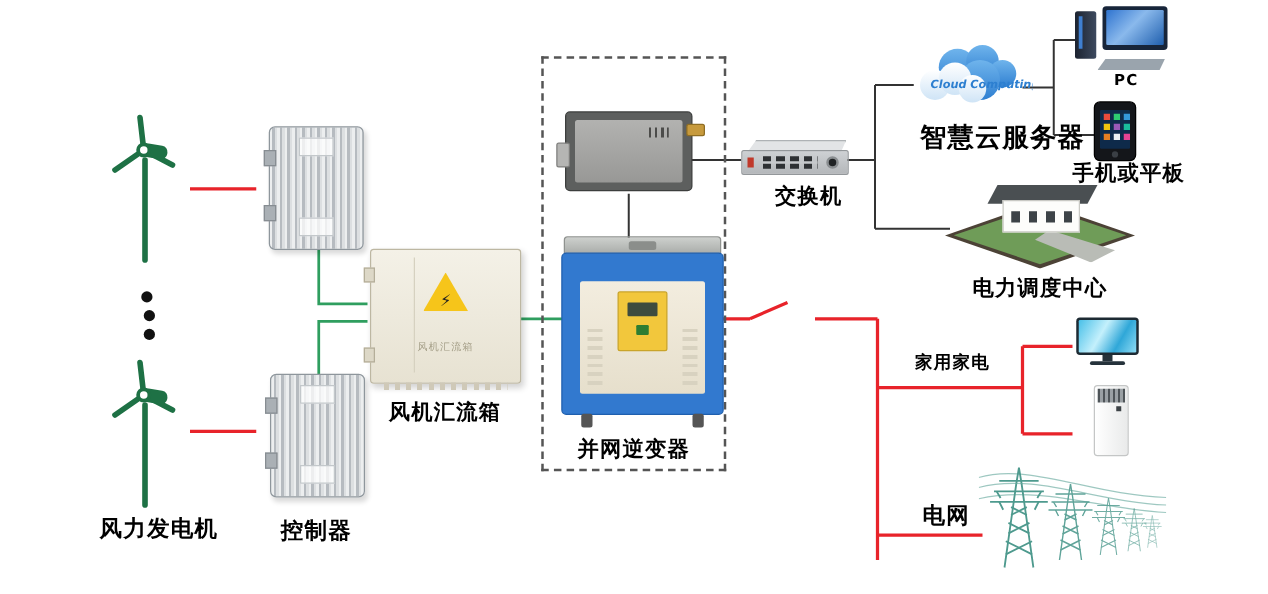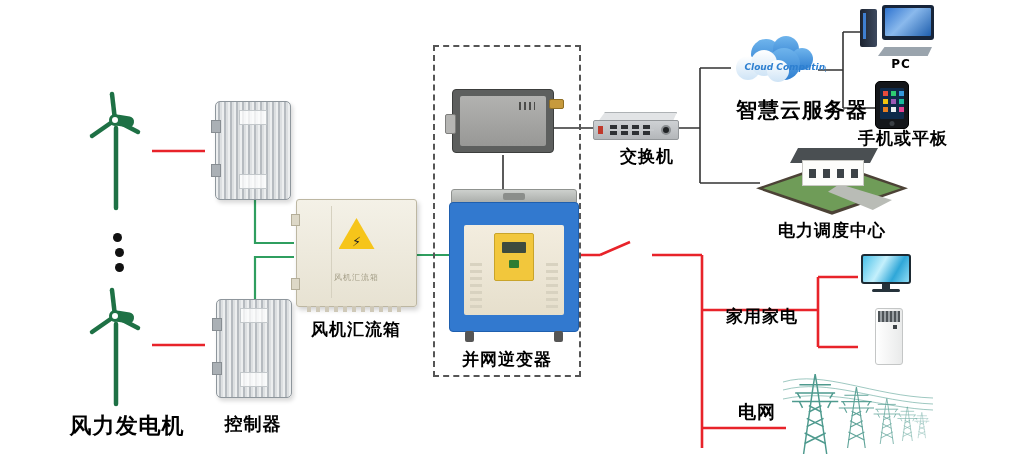--- a/index.html
+++ b/index.html
@@ -310,26 +310,26 @@
       <path d="M0 22 C45 10 95 34 150 36" opacity="0.55" stroke-width="1"></path>
       <path d="M0 31 C50 20 100 40 150 42" opacity="0.55" stroke-width="1"></path>
       <use href="#tw" transform="translate(8,2) scale(1.05)"></use>
       <use href="#tw" transform="translate(55,16) scale(0.8)" opacity="0.9"></use>
       <use href="#tw" transform="translate(90,28) scale(0.6)" opacity="0.8"></use>
       <use href="#tw" transform="translate(114,37) scale(0.45)" opacity="0.75"></use>
       <use href="#tw" transform="translate(131,43) scale(0.34)" opacity="0.7"></use>
     </svg>
   </div>
 
-  <div class="lbl" style="left:62px;top:411px;width:130px;font-size:22px;">风力发电机</div>
+  <div class="lbl" style="left:62px;top:411px;width:130px;font-size:18px;">风力发电机</div>
   <div class="lbl" style="left:203px;top:412px;width:100px;font-size:18px;">控制器</div>
   <div class="lbl" style="left:298px;top:318px;width:116px;font-size:17px;">风机汇流箱</div>
   <div class="lbl" style="left:443px;top:348px;width:128px;font-size:17px;">并网逆变器</div>
   <div class="lbl" style="left:602px;top:145px;width:90px;font-size:17px;">交换机</div>
   <div class="lbl" style="left:736px;top:96px;width:130px;font-size:21px;">智慧云服务器</div>
   <div class="lbl" style="left:876px;top:57px;width:50px;font-size:12px;">PC</div>
   <div class="lbl" style="left:843px;top:127px;width:120px;font-size:17px;">手机或平板</div>
   <div class="lbl" style="left:762px;top:219px;width:140px;font-size:17px;">电力调度中心</div>
-  <div class="lbl" style="left:712px;top:281px;width:100px;font-size:17px;margin-top:24px;">家用家电</div>
+  <div class="lbl" style="left:712px;top:281px;width:100px;font-size:14px;">家用家电</div>
   <div class="lbl" style="left:722px;top:400px;width:70px;font-size:18px;">电网</div>
 
 
 </div>
 
 </body></html>

